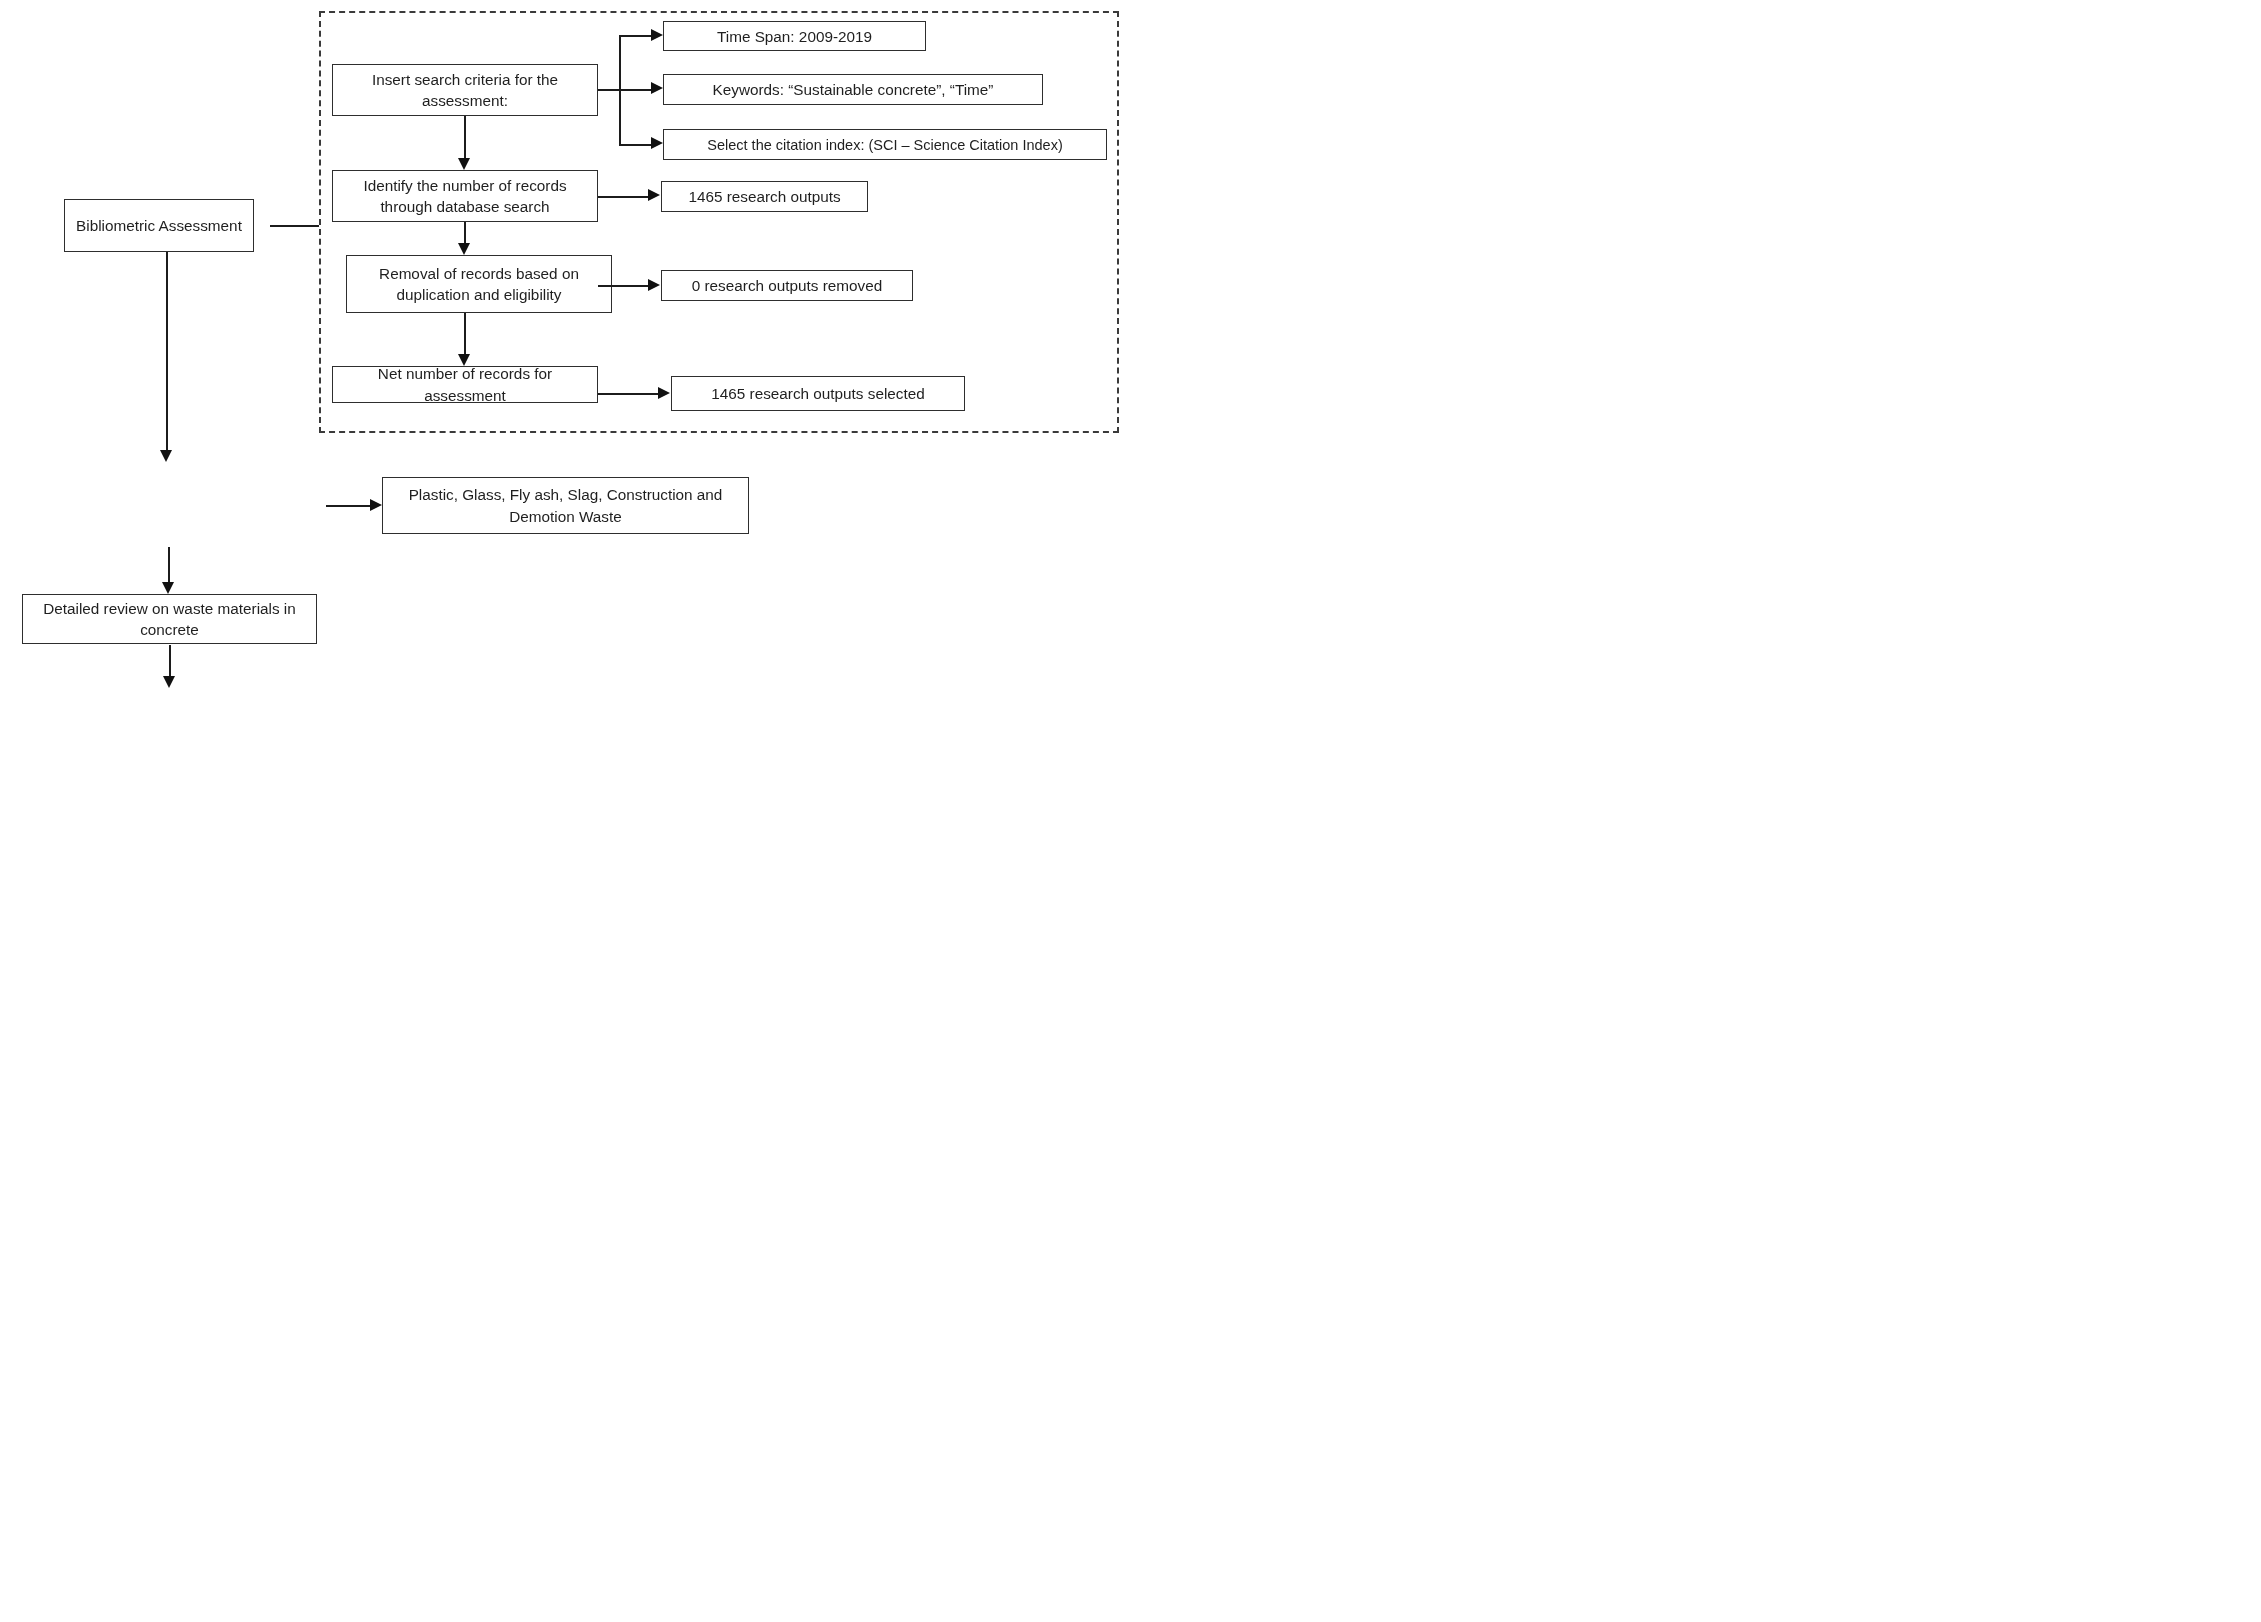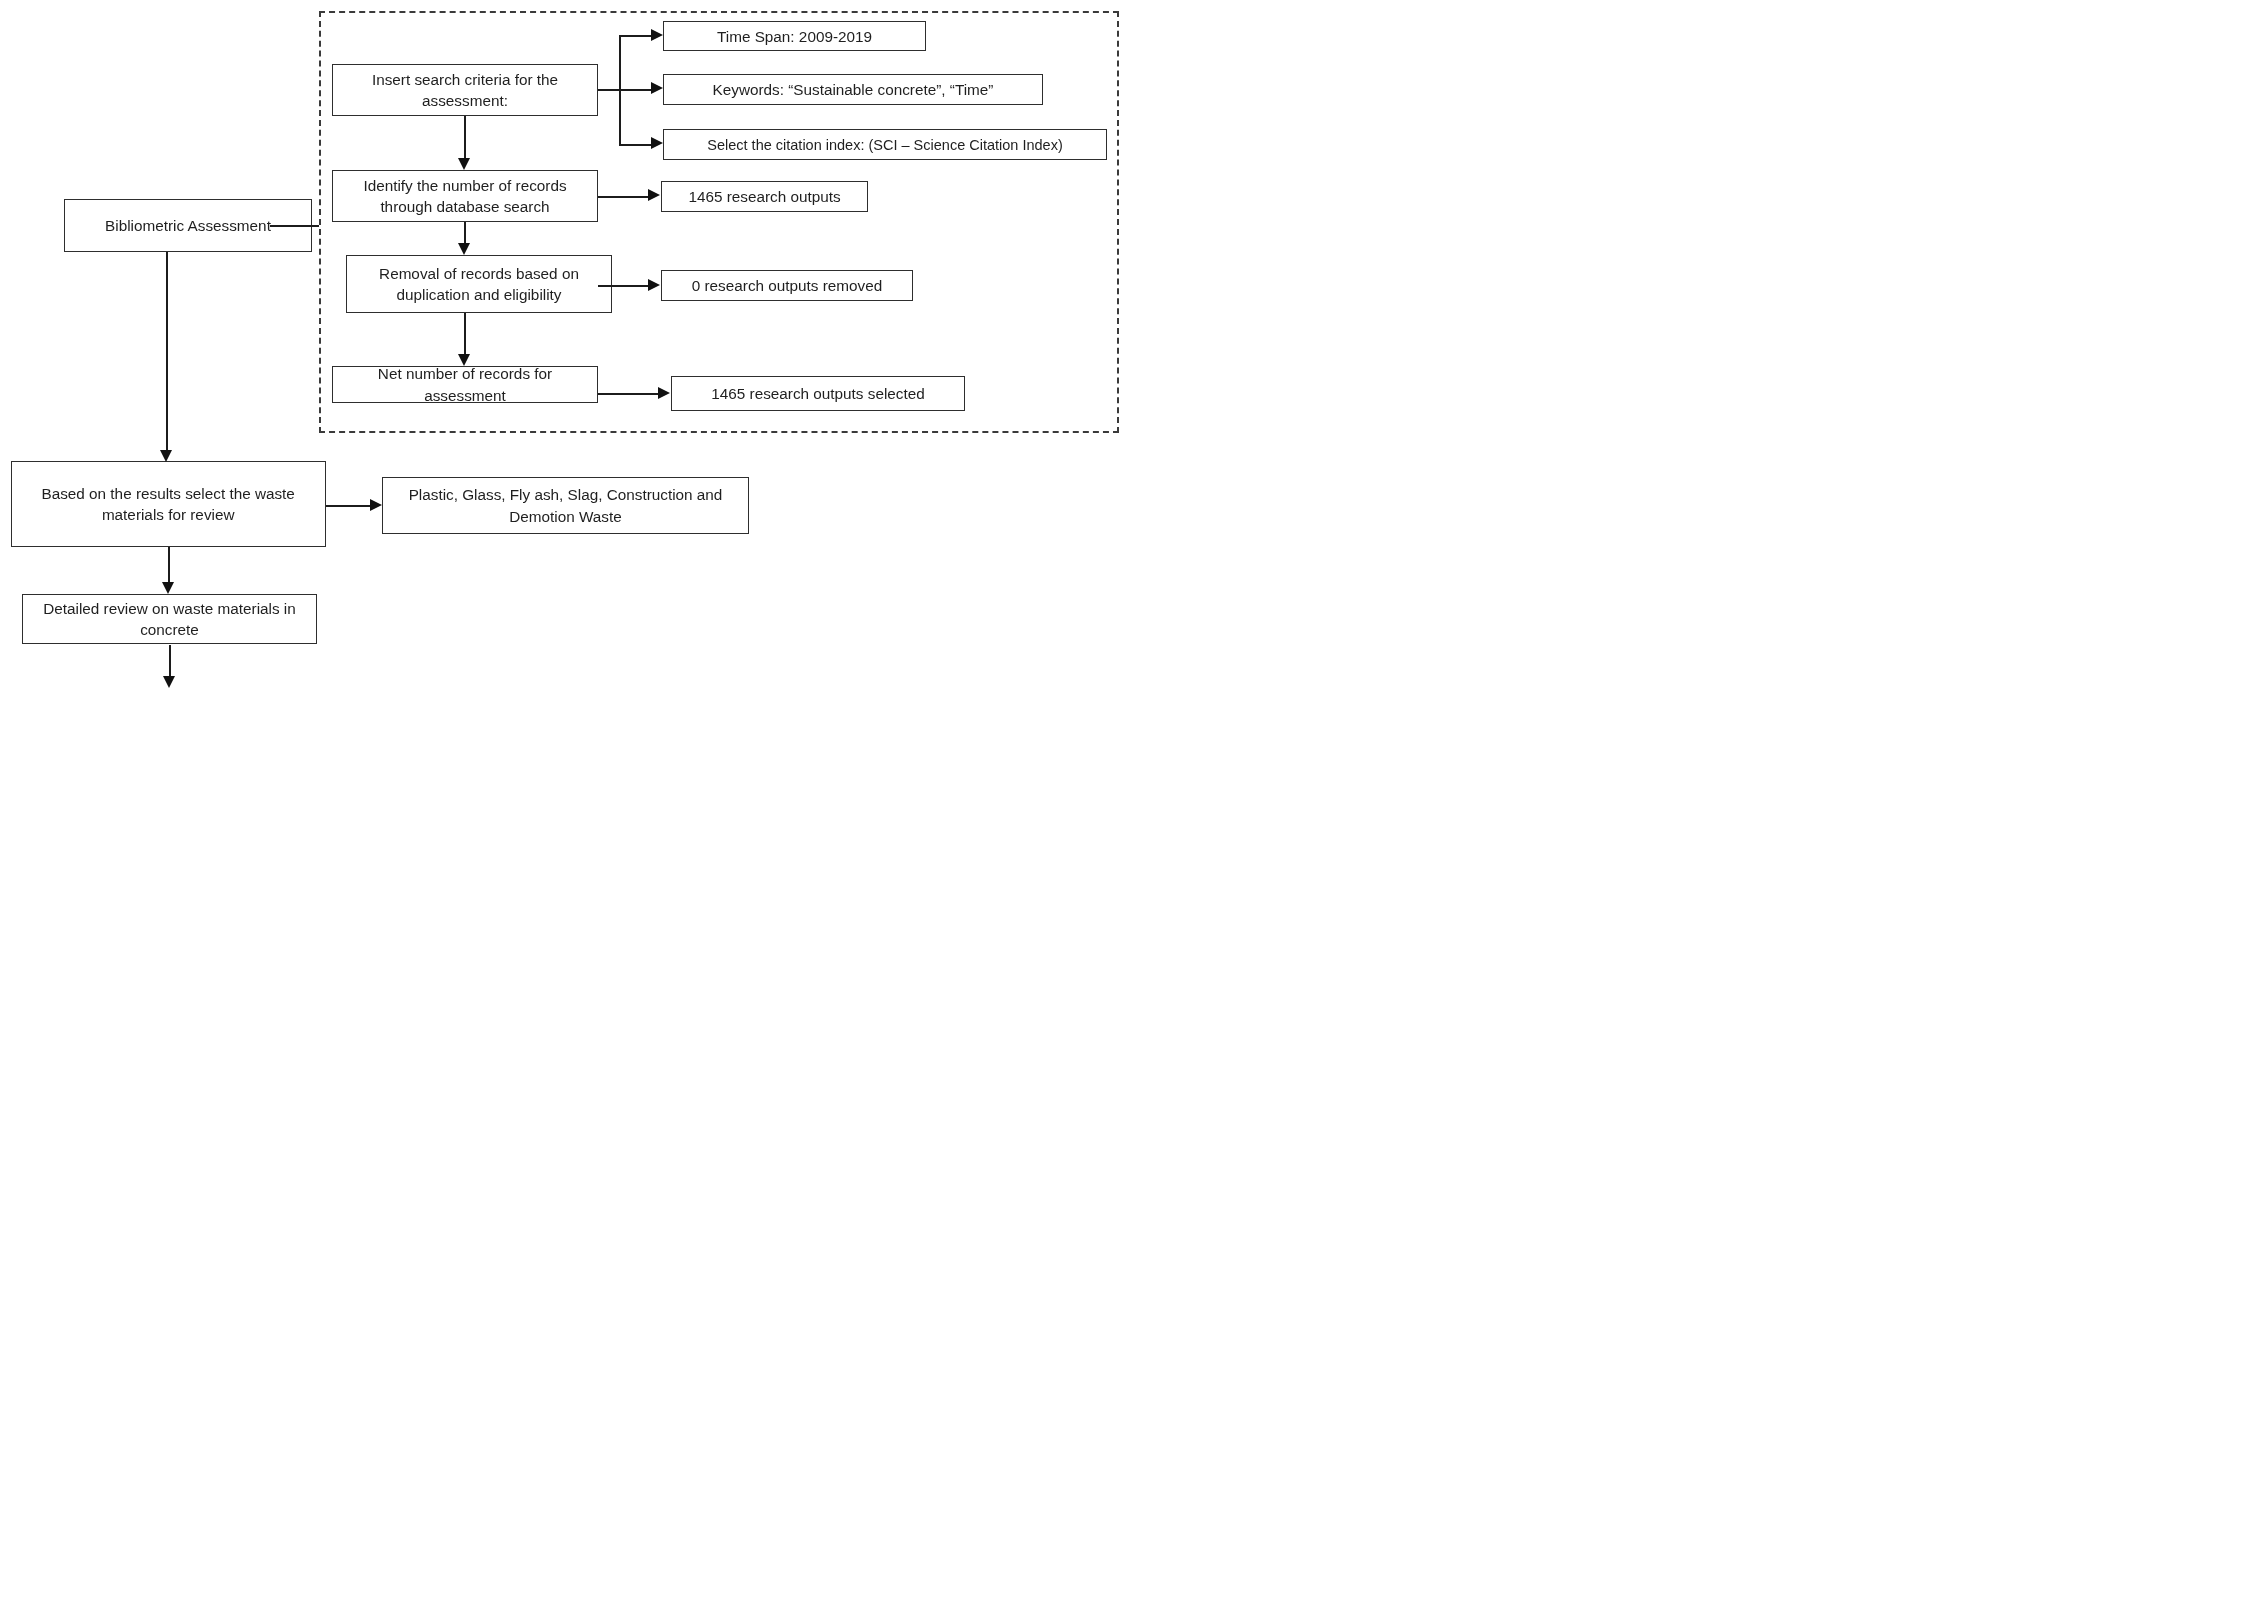--- a/index.html
+++ b/index.html
@@ -51,21 +51,21 @@
     border-left: 12.2px solid #111111;
   }
   .arr-down {
     position: absolute;
     width: 0; height: 0;
     border-left: 6.9px solid transparent;
     border-right: 6.9px solid transparent;
     border-top: 12.2px solid #111111;
   }
   
-  #n-bibliometric { left: 64px;  top: 199px; width: 248px; height: 53px; }
+  #n-bibliometric { left: 64px;  top: 199px; width: 190px; height: 53px; }
   #n-insert       { left: 332px; top: 64px;  width: 266px; height: 52px; }
   #n-timespan     { left: 663px; top: 21.4px;  width: 263px; height: 30px; }
   #n-keywords     { left: 663px; top: 74px;  width: 380px; height: 31px; }
   #n-citation     { left: 663px; top: 129px; width: 444px; height: 31px; font-size: 14.5px; }
   #n-identify     { left: 332px; top: 170px; width: 266px; height: 52px; }
   #n-outputs1465  { left: 661px; top: 181px; width: 207px; height: 31px; }
   #n-removal      { left: 332px; top: 255px; width: 266px; height: 58px; margin-left: 14px; }
   #n-removed0     { left: 661px; top: 270px; width: 252px; height: 31px; }
   #n-net          { left: 332px; top: 366px; width: 266px; height: 37px; }
   #n-selected1465 { left: 671px; top: 376px; width: 294px; height: 35px; }
@@ -96,21 +96,20 @@
   <div class="node" id="n-outputs1465">1465 research outputs</div>
 
   <div class="node" id="n-removal">Removal of records based on duplication and eligibility</div>
 
   <div class="node" id="n-removed0">0 research outputs removed</div>
 
   <div class="node" id="n-net">Net number of records for assessment</div>
 
   <div class="node" id="n-selected1465">1465 research outputs selected</div>
 
-  <div class="node" id="n-basedon">Based on the results select the waste materials for review</div>
 
   <div class="node" id="n-plastic">Plastic, Glass, Fly ash, Slag, Construction and Demotion Waste</div>
 
   <div class="node" id="n-detailed">Detailed review on waste materials in concrete</div>
 
 
   <div class="hline" style="left:270px; top:225px; width:49px;"></div>
 
   <div class="vline" style="left:166px; top:252px; height:198px;"></div>
   <div class="arr-down" style="left:160px; top:450px;"></div>

